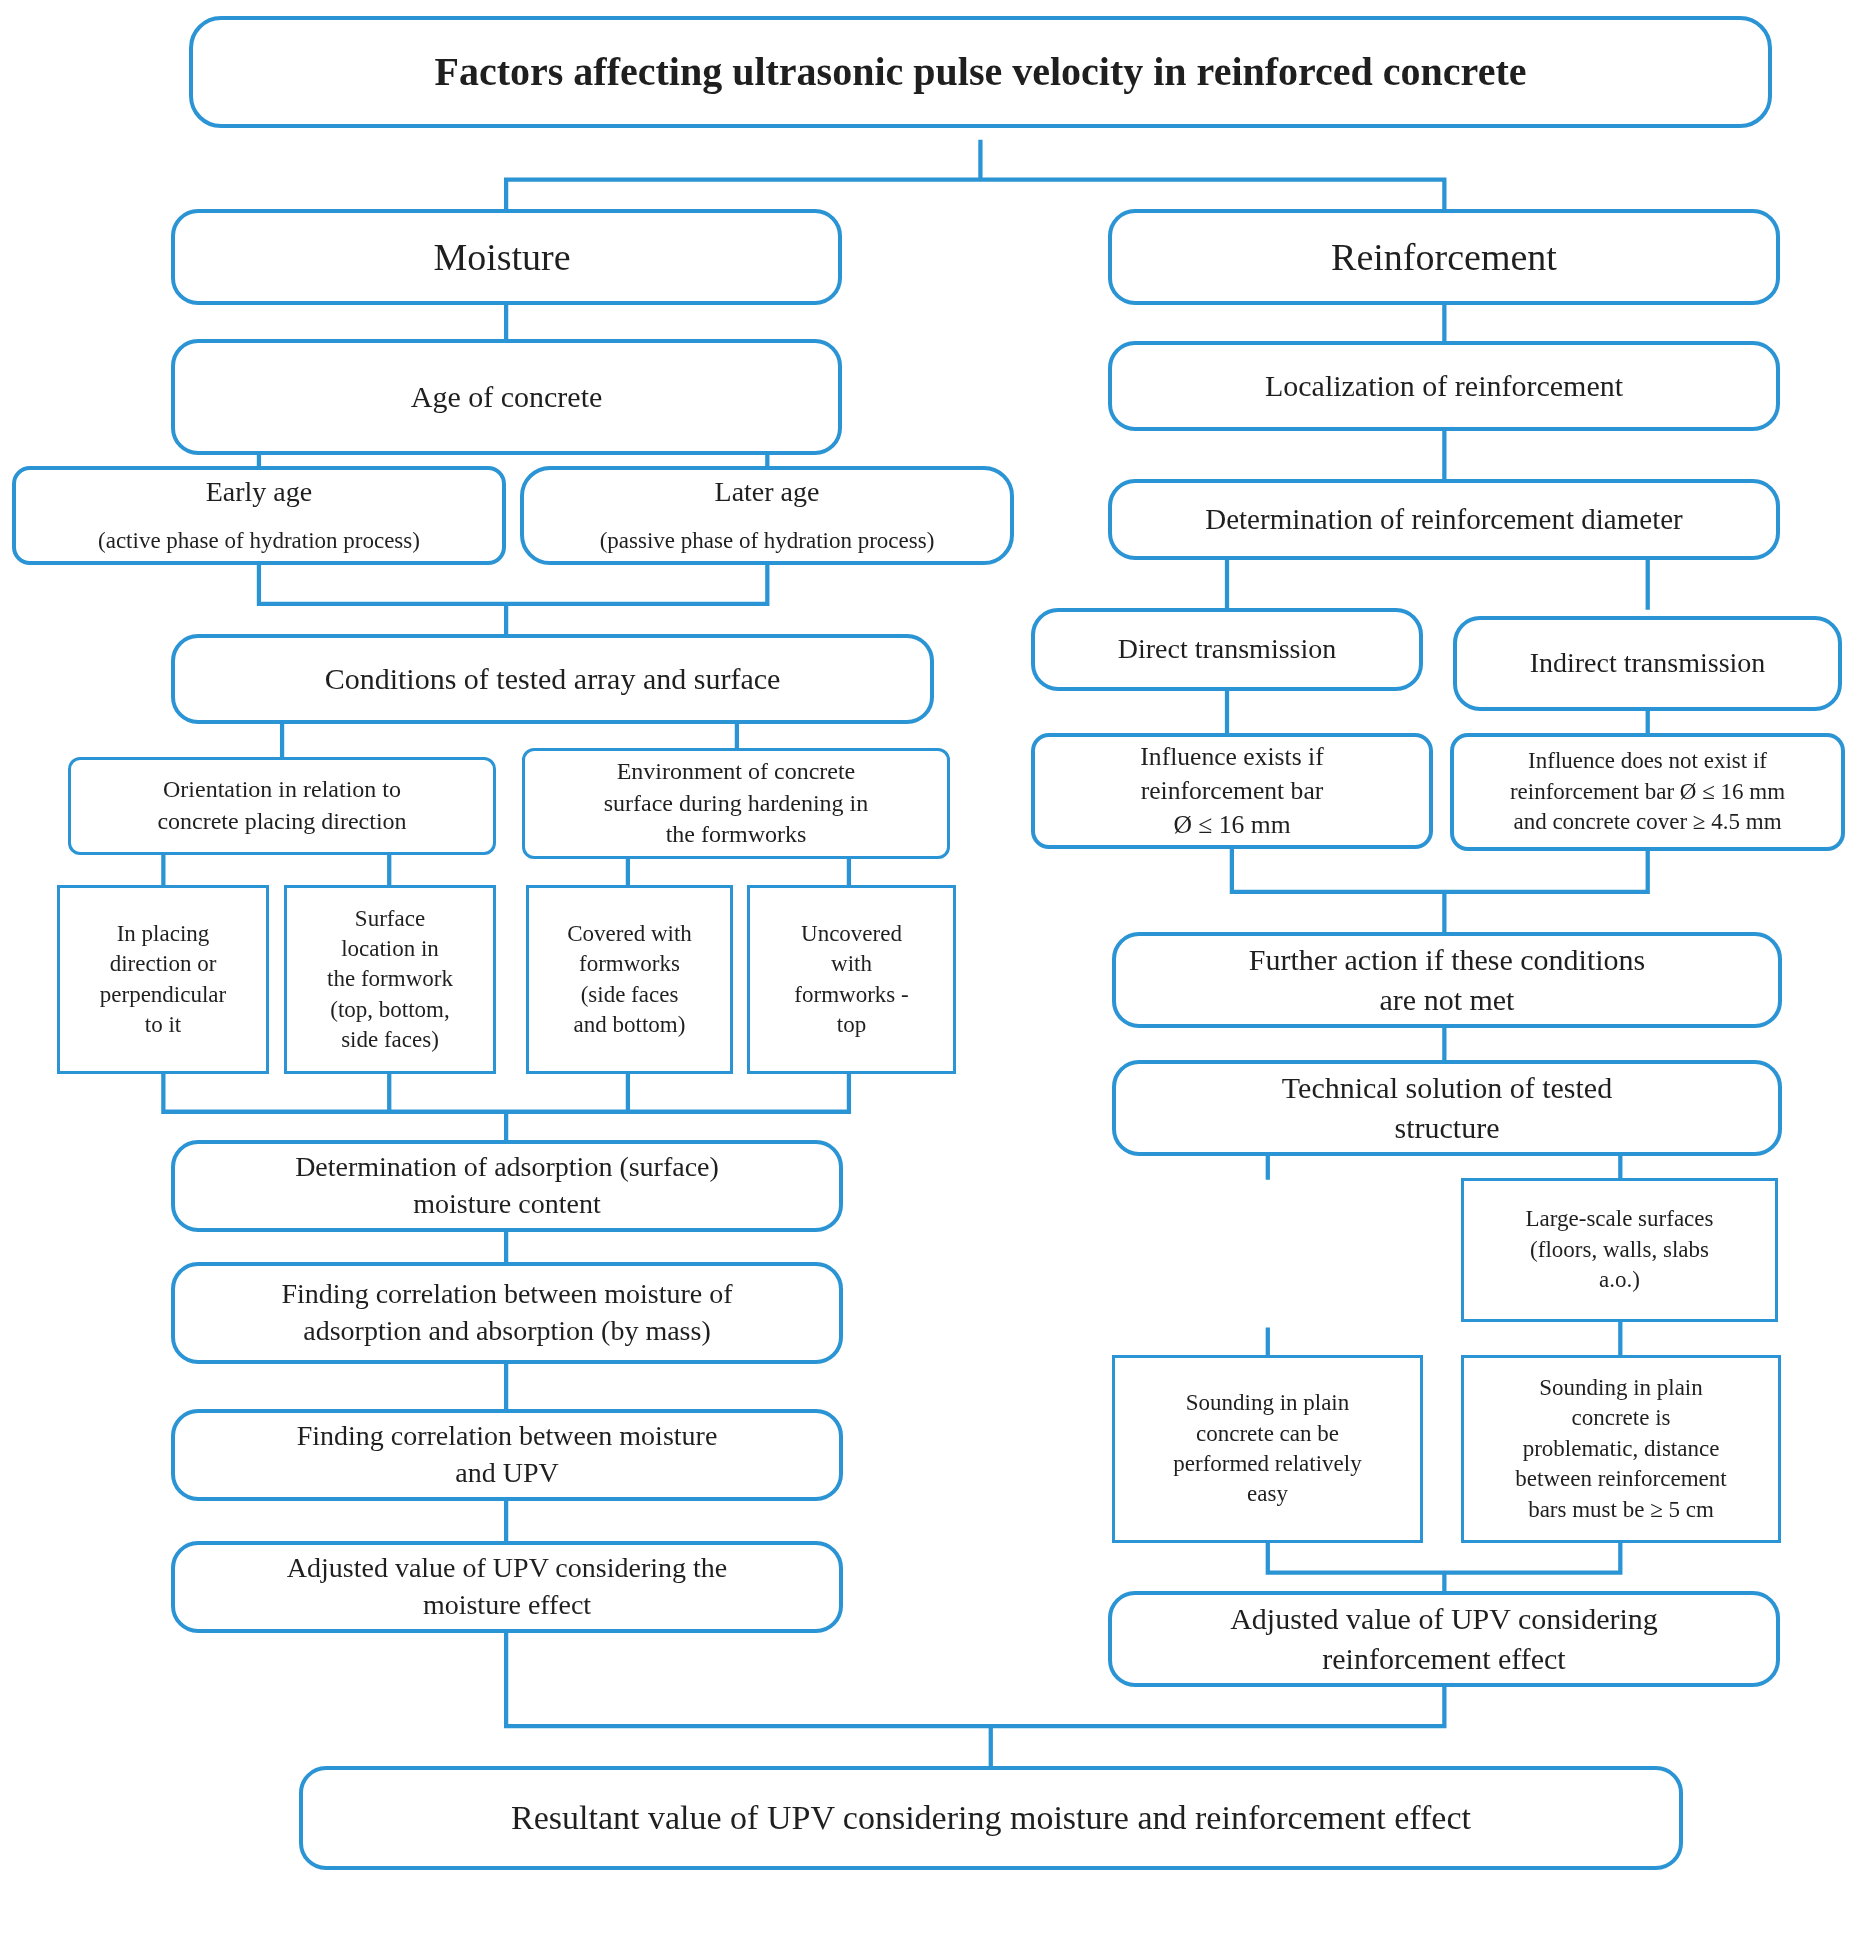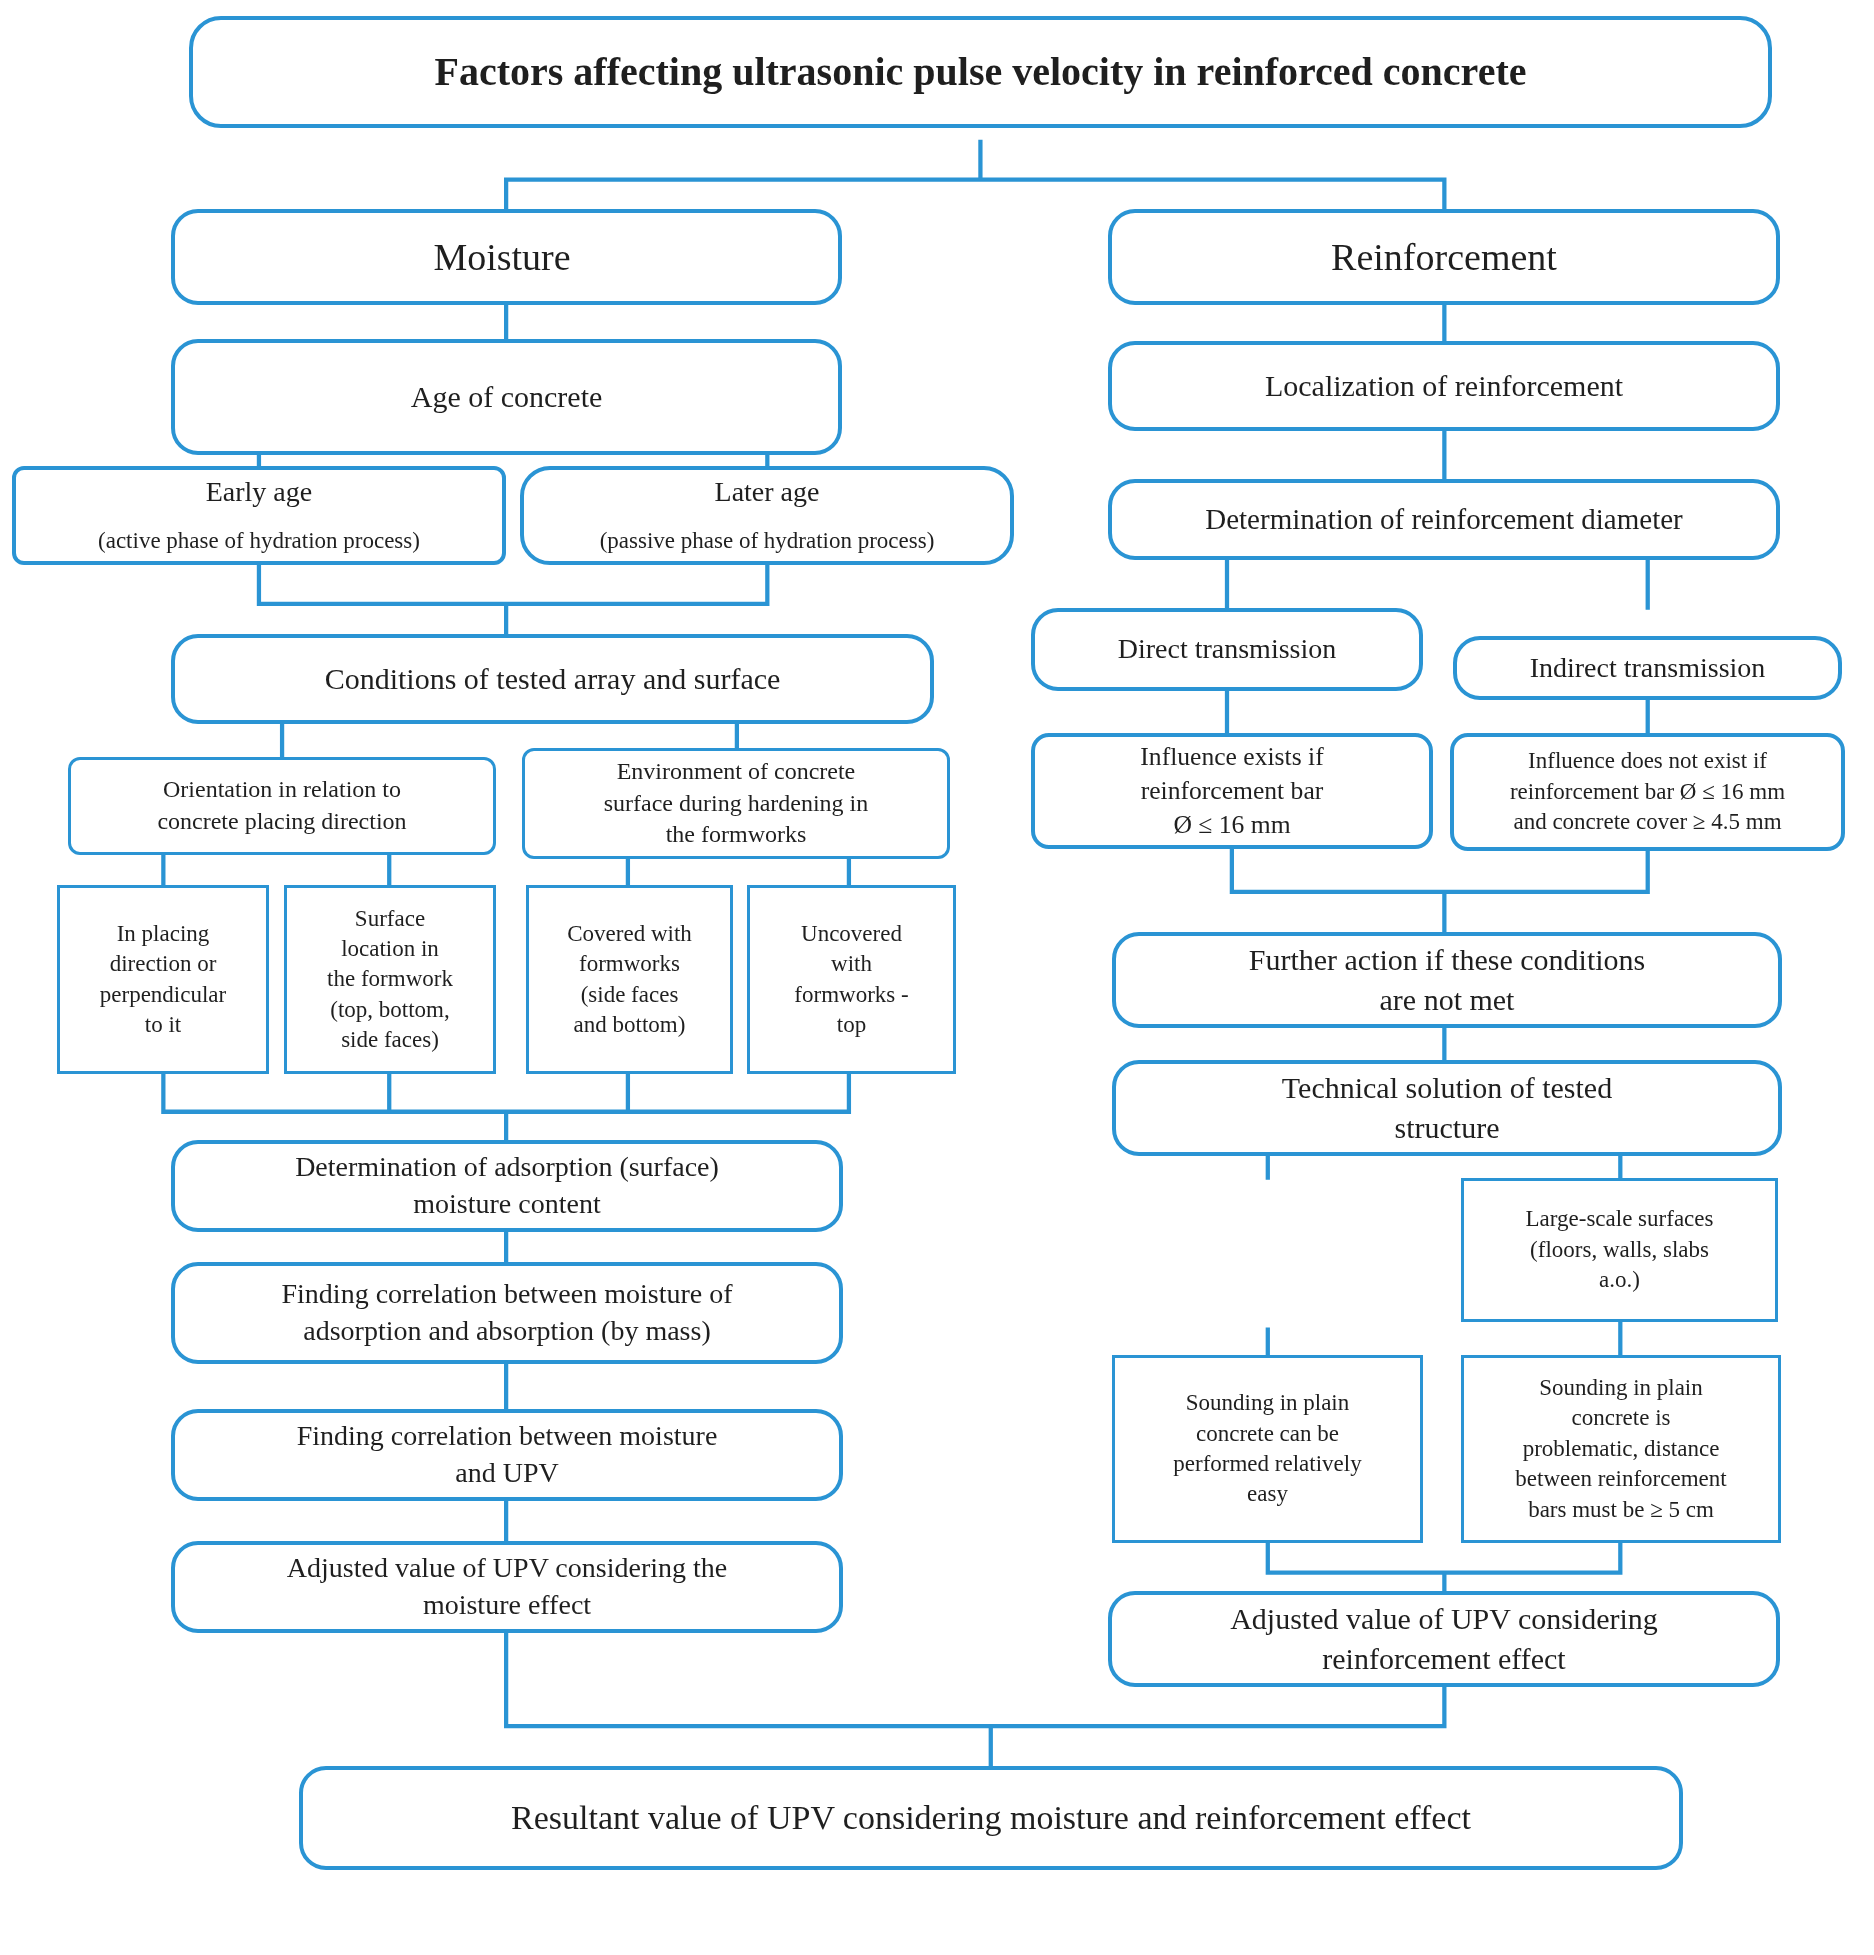--- a/index.html
+++ b/index.html
@@ -32,37 +32,37 @@
   .nd.sq{border-radius:0;border-width:3.7px;padding:3.7px 8.5px;}
   .nd.smr{border-radius:12px;border-width:3.7px;padding:3.7px 11px;}
   .hdr{display:block;font-size:28px;}
   .sub{display:block;font-size:23px;margin-top:2.4px;}
 
   
   #n-title{left:189px;top:16.4px;width:1583px;height:112px;font-size:40px;font-weight:bold;border-radius:32px;}
   #n-moisture{left:171px;top:209px;width:671px;height:96px;font-size:38px;padding-left:8px;}
   #n-reinforcement{left:1108px;top:209px;width:672px;height:96px;font-size:38px;}
   #n-age{left:171px;top:339px;width:671px;height:116px;font-size:30px;}
-  #n-early{left:12px;top:466px;width:494px;height:99px;border-radius:12px;border-width:4.3px;}
+  #n-early{left:12px;top:466px;width:494px;height:99px;border-radius:18px;border-width:4.3px;}
   #n-later{left:520px;top:466px;width:494px;height:99px;border-radius:30px;border-width:4.3px;}
   #n-conditions{left:171px;top:634px;width:763px;height:90px;font-size:30px;}
   #n-orientation{left:68px;top:757px;width:428px;height:98px;font-size:24px;}
   #n-environment{left:522px;top:748px;width:428px;height:111px;font-size:24px;}
   #n-inplacing{left:57px;top:885px;width:212px;height:189px;font-size:23px;}
   #n-surfaceloc{left:284px;top:885px;width:212px;height:189px;font-size:23px;}
   #n-covered{left:526px;top:885px;width:207px;height:189px;font-size:23px;}
   #n-uncovered{left:747px;top:885px;width:209px;height:189px;font-size:23px;}
   #n-determination{left:171px;top:1140px;width:672px;height:92px;font-size:28px;}
   #n-finding1{left:171px;top:1262px;width:672px;height:102px;font-size:28px;}
   #n-finding2{left:171px;top:1409px;width:672px;height:92px;font-size:28px;}
   #n-adjmoist{left:171px;top:1541px;width:672px;height:92px;font-size:28px;}
   #n-localization{left:1108px;top:341px;width:672px;height:90px;font-size:30px;}
   #n-detdiameter{left:1108px;top:479px;width:672px;height:81px;font-size:29px;}
   #n-direct{left:1031px;top:608px;width:392px;height:83px;font-size:28px;}
-  #n-indirect{left:1453px;top:636px;width:389px;height:64px;font-size:28px;}
+  #n-indirect{left:1453px;top:616px;width:389px;height:95px;font-size:28px;}
   #n-influencedirect{left:1031px;top:733px;width:402px;height:116px;font-size:25.6px;border-radius:18px;border-width:4.3px;}
   #n-influenceindirect{left:1450px;top:733px;width:395px;height:118px;font-size:23px;border-radius:18px;border-width:4.3px;}
   #n-further{left:1112px;top:932px;width:670px;height:96px;font-size:30px;}
   #n-technical{left:1112px;top:1060px;width:670px;height:96px;font-size:30px;}
   #n-rectangular{left:1112px;top:1178px;width:311px;height:152px;font-size:23px;}
   #n-largescale{left:1461px;top:1178px;width:317px;height:144px;font-size:23px;}
   #n-soundingeasy{left:1112px;top:1355px;width:311px;height:188px;font-size:23px;}
   #n-soundingprob{left:1461px;top:1355px;width:320px;height:188px;font-size:23px;}
   #n-adjreinf{left:1108px;top:1591px;width:672px;height:96px;font-size:30px;}
   #n-resultant{left:299px;top:1766px;width:1384px;height:104px;font-size:34px;}

